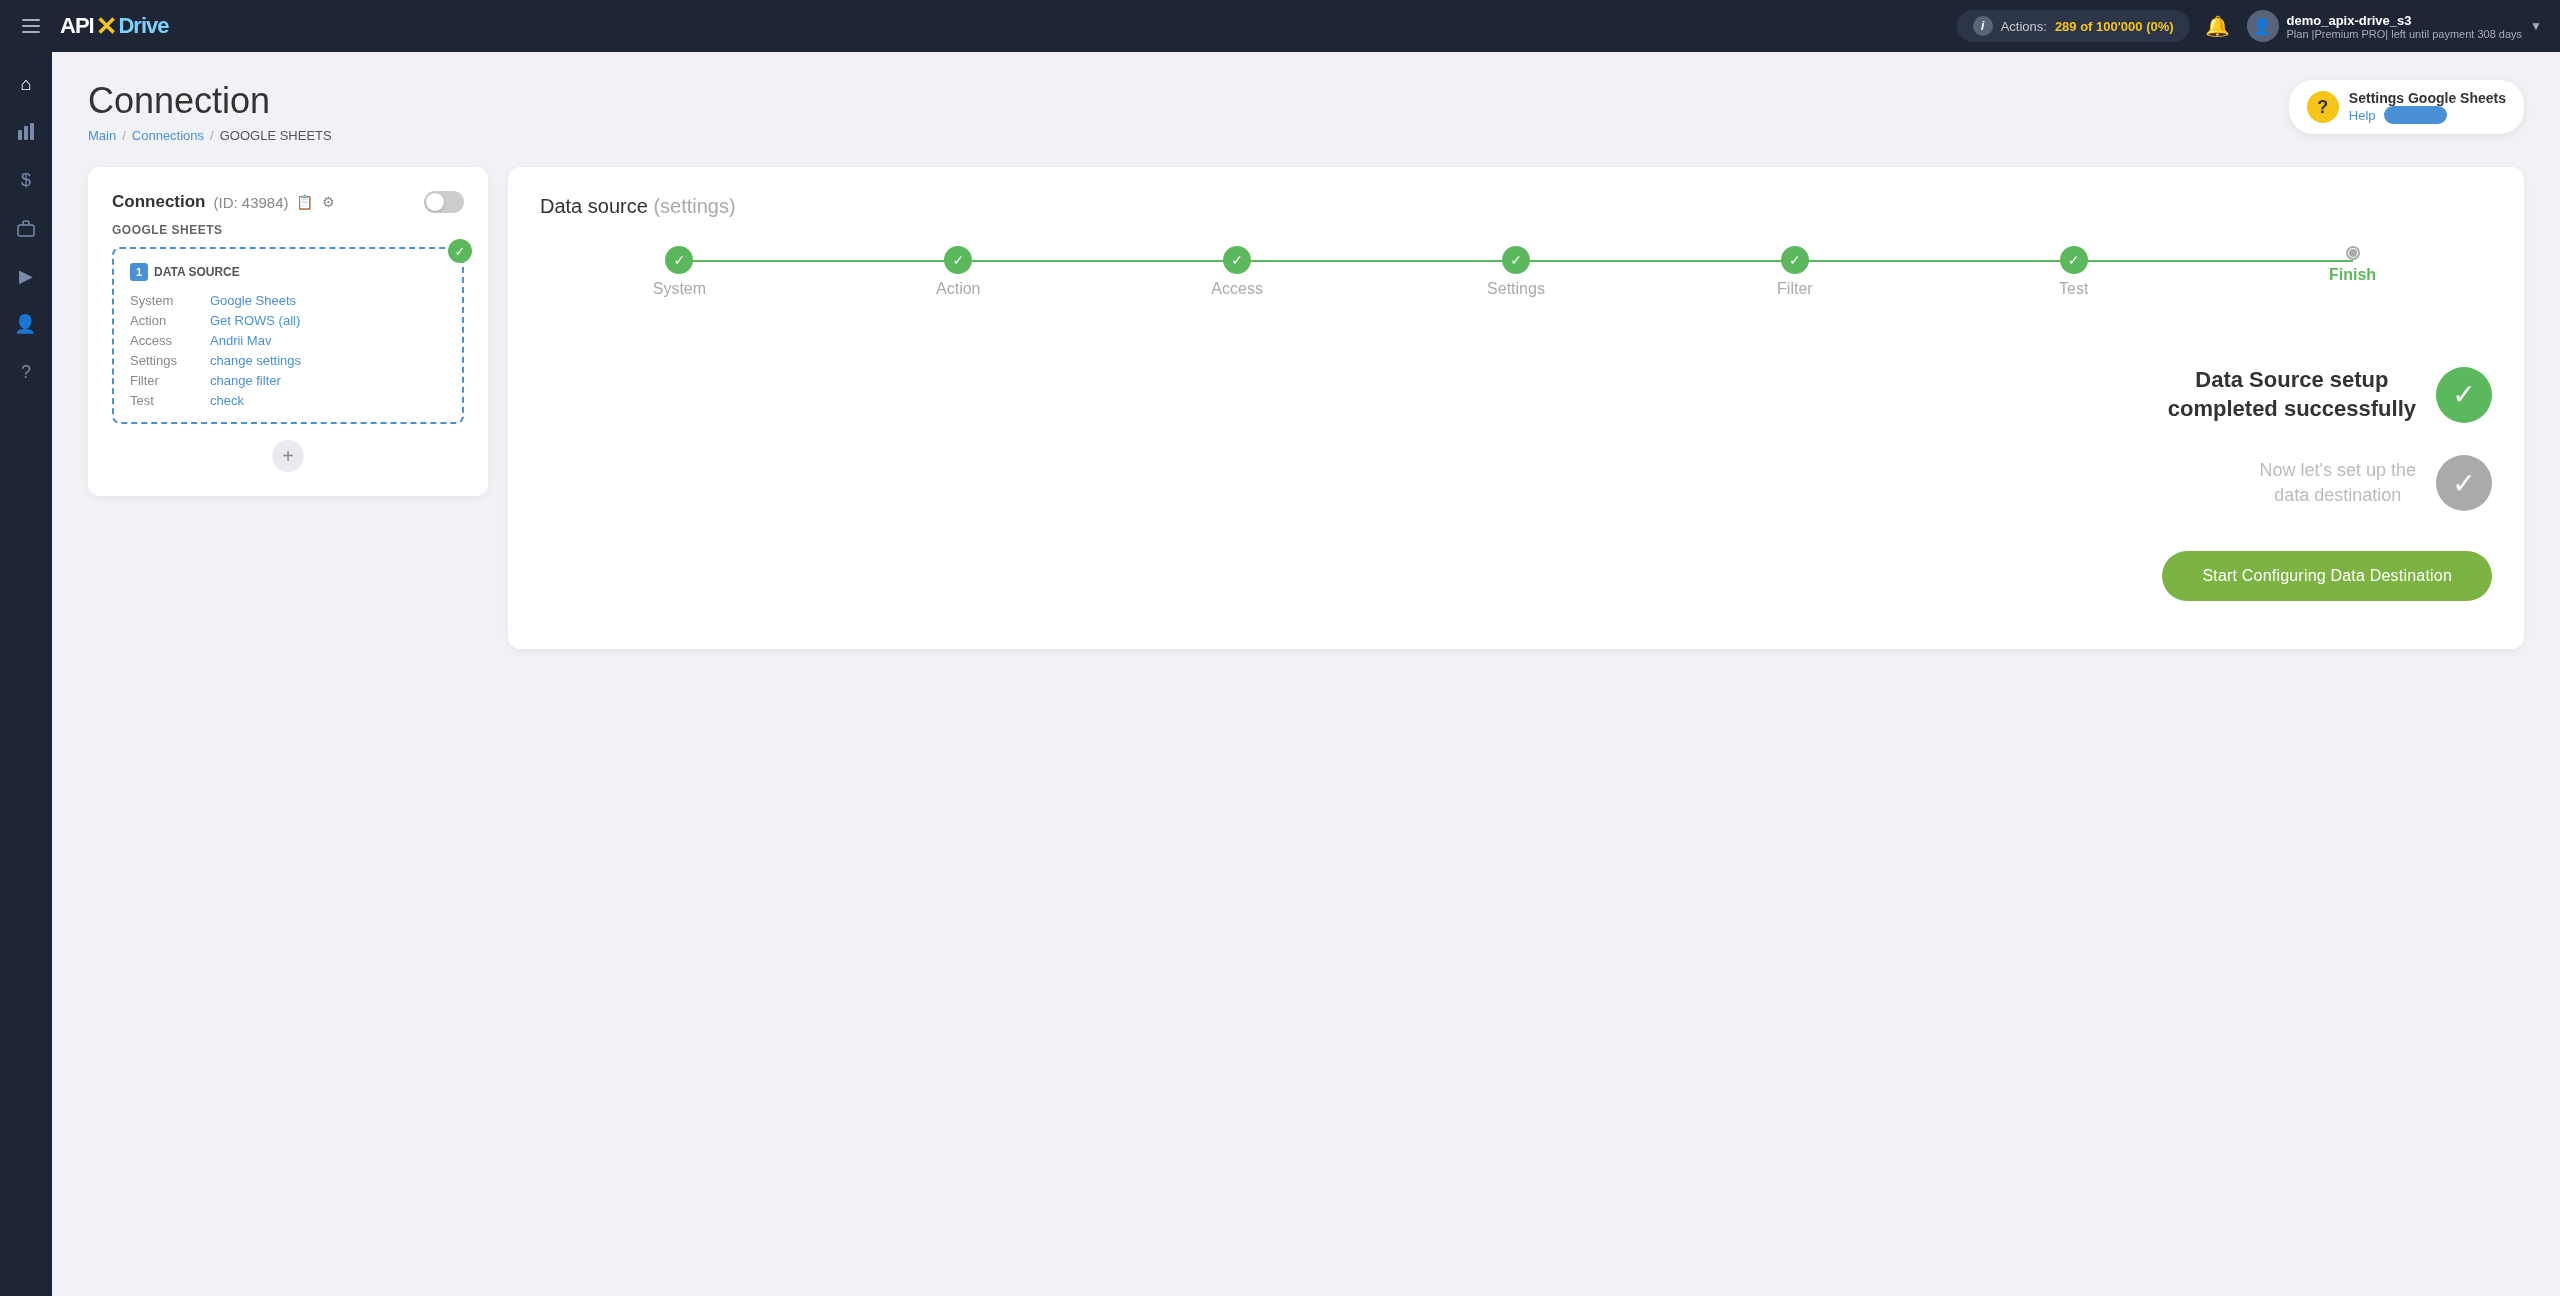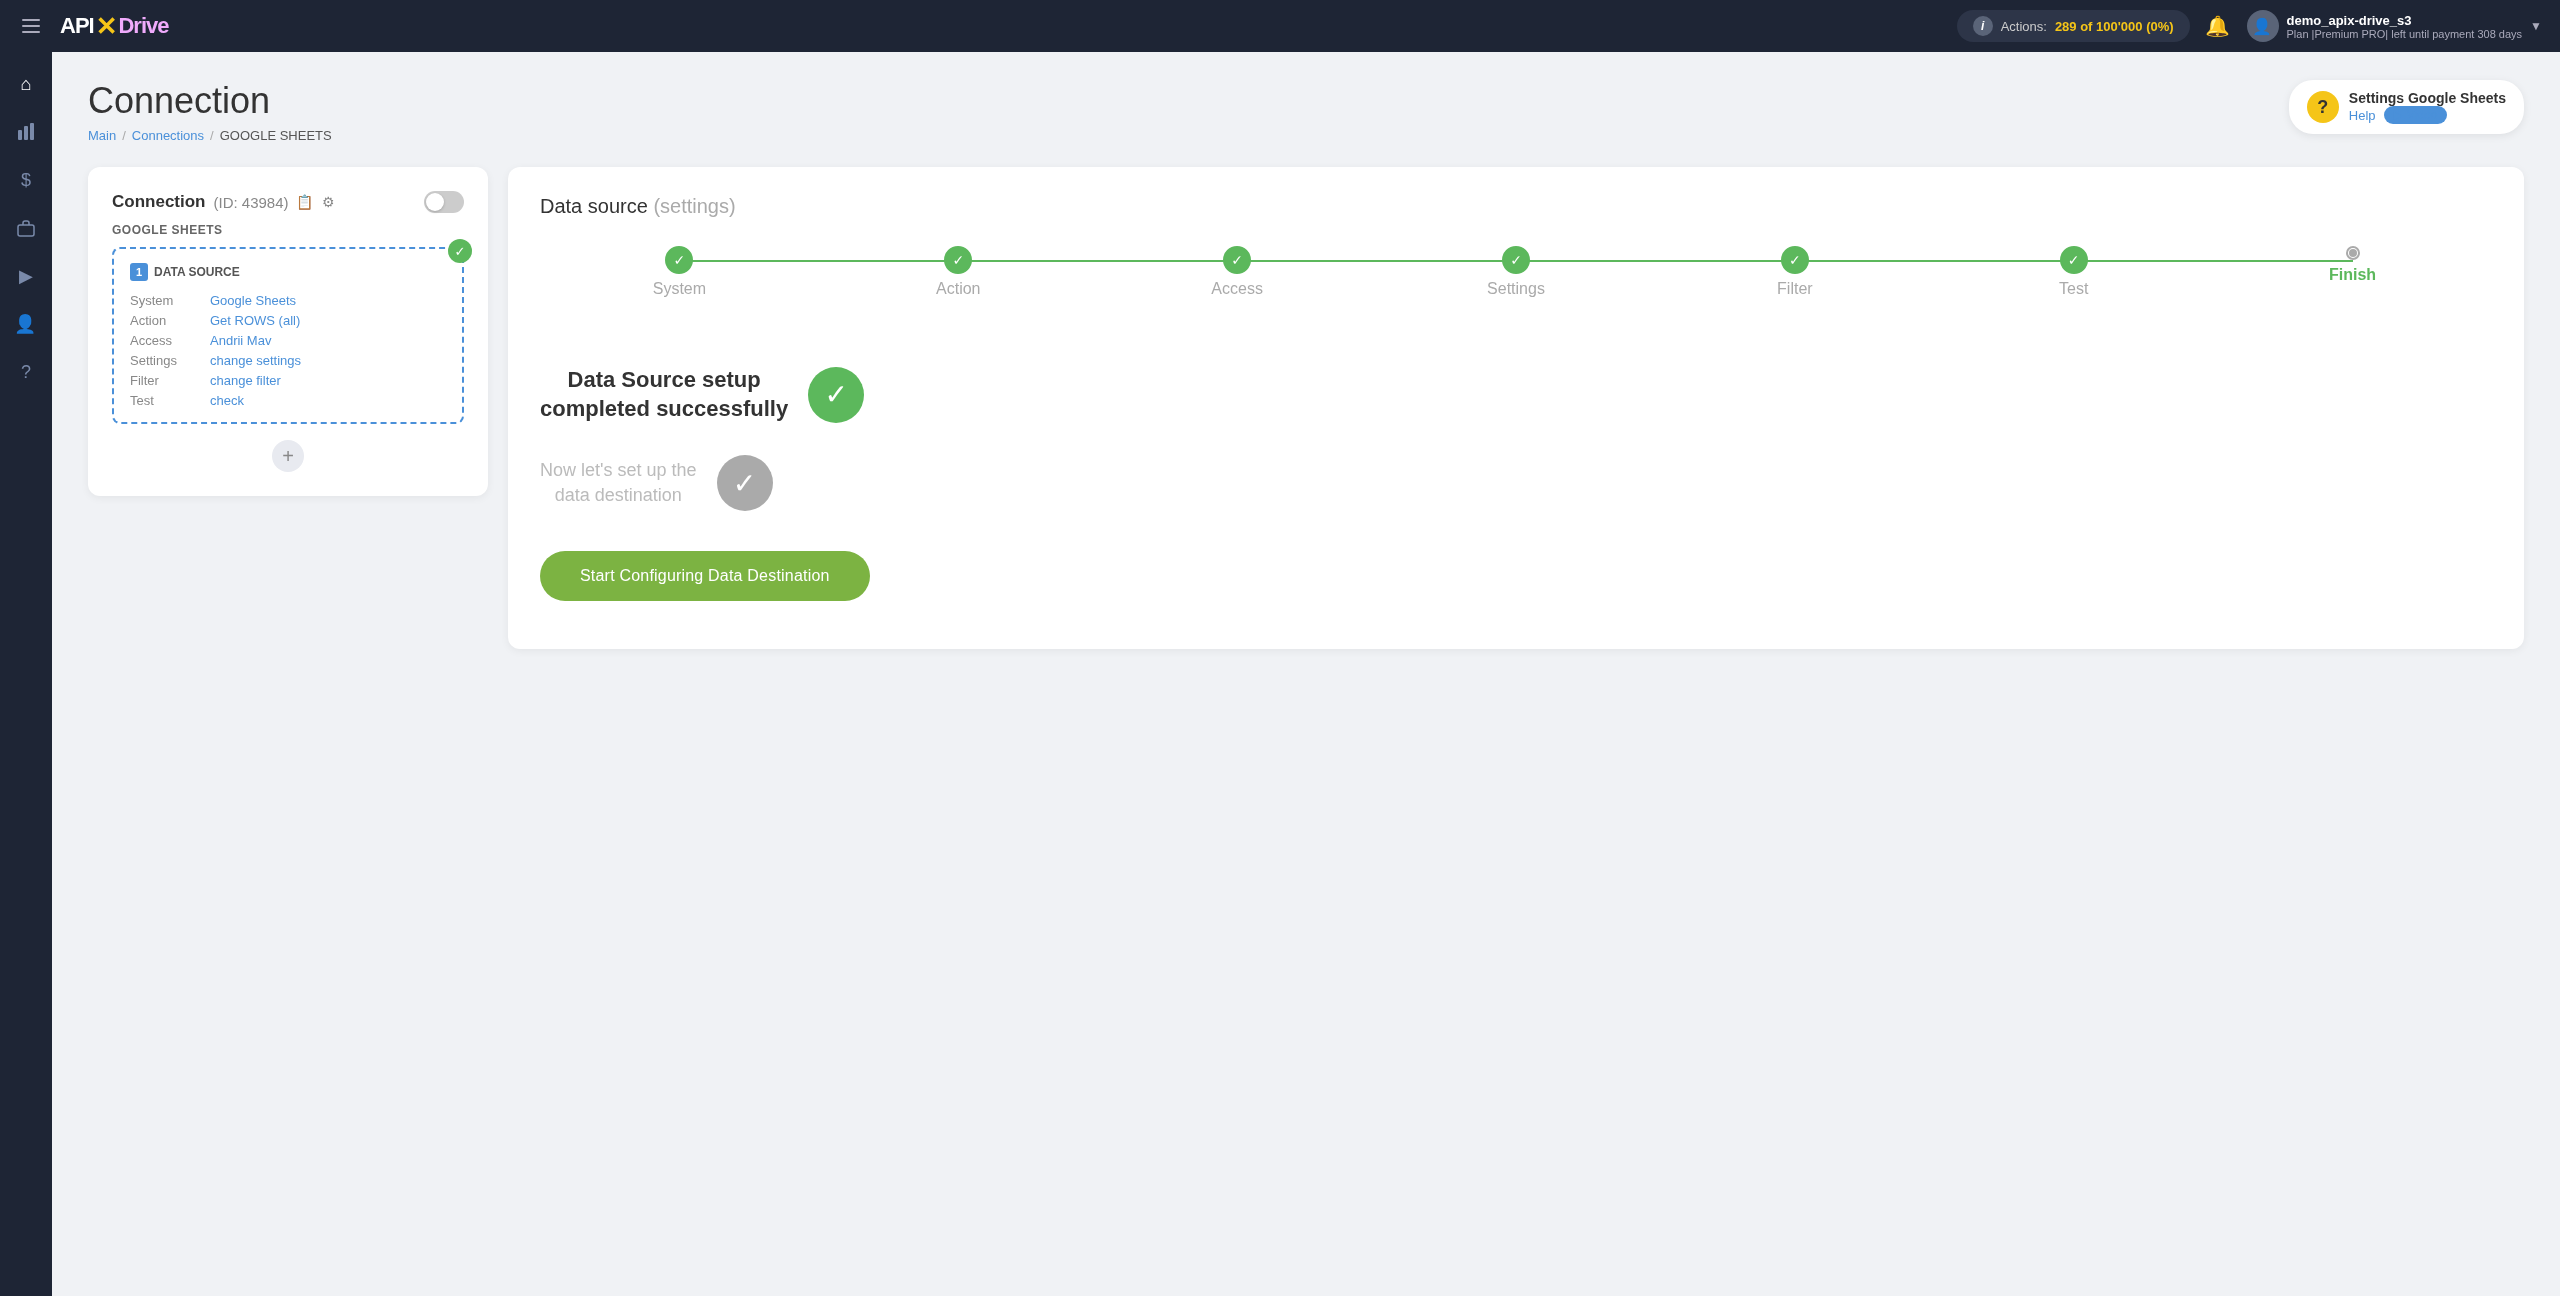--- a/index.html
+++ b/index.html
@@ -20,21 +20,21 @@
       display: flex;
       align-items: center;
       font-size: 22px;
       font-weight: bold;
       letter-spacing: -1px;
       color: #fff;
       gap: 2px;
     }
     .topnav-logo .logo-api { color: #fff; }
     .topnav-logo .logo-x { color: #f5c518; font-size: 26px; }
-    .topnav-logo .logo-drive { color: #f0abfc; }
+    .topnav-logo .logo-drive { color: #7dd3fc; }
     .topnav-spacer { flex: 1; }
     .topnav-actions {
       background: #2d3548;
       border-radius: 20px;
       padding: 6px 16px;
       display: flex;
       align-items: center;
       gap: 8px;
       font-size: 13px;
       color: #aab;
@@ -337,21 +337,21 @@
       font-size: 16px;
       color: #aaa;
       margin-top: 6px;
     }
     .step-label.active { color: #5cb85c; font-weight: 600; }
 
     
     .success-area {
       display: flex;
       flex-direction: column;
-      align-items: flex-start;
+      align-items: flex-end;
       gap: 32px;
       padding: 20px 0;
     }
     .success-row {
       display: flex;
       align-items: center;
       gap: 20px;
     }
     .success-text-main {
       font-size: 22px;

